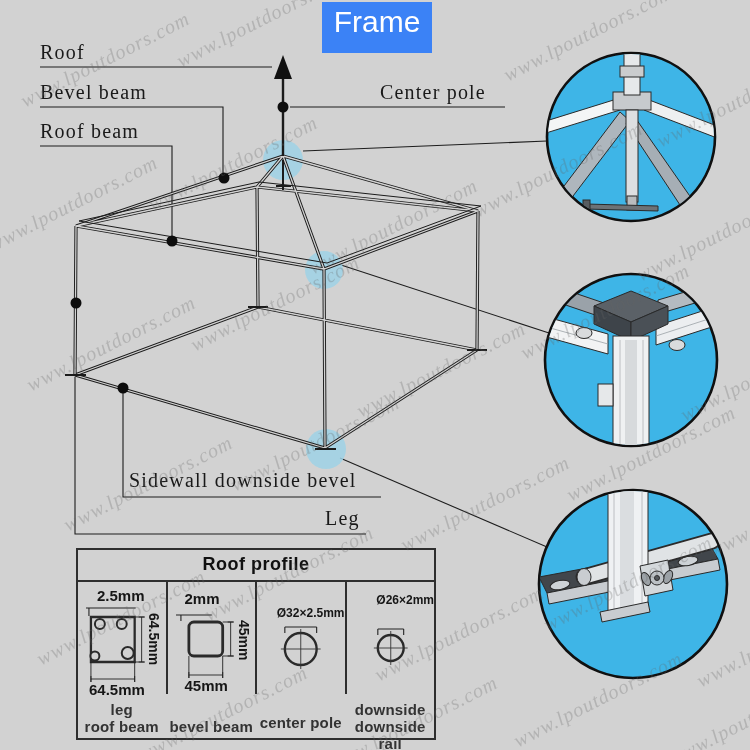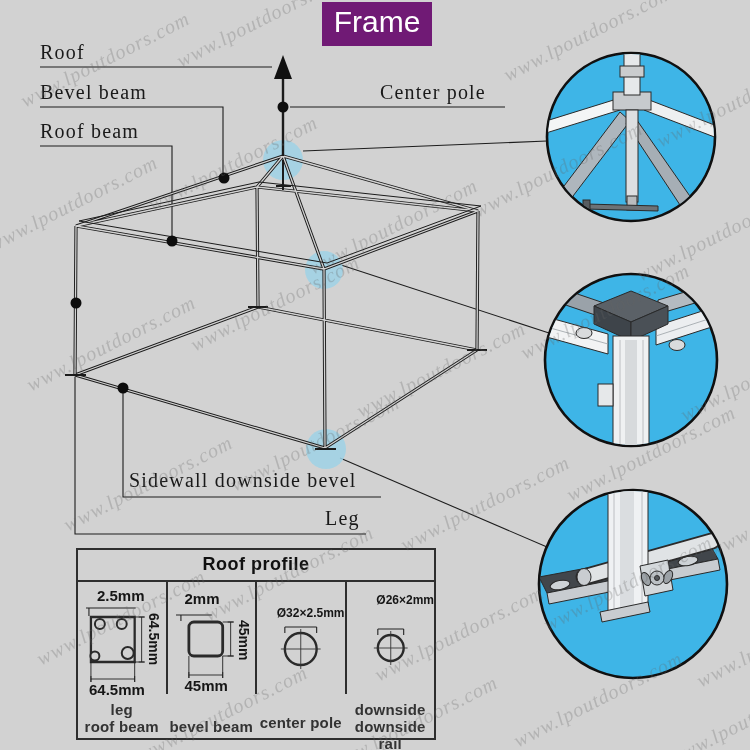--- a/index.html
+++ b/index.html
@@ -1,19 +1,19 @@
 <!DOCTYPE html>
 <html><head>
 <meta charset="utf-8">
 <style>
   html,body{margin:0;padding:0}
   body{width:750px;height:750px;background:#d2d2d2;font-family:"Liberation Sans",sans-serif}
   .stage{position:relative;width:750px;height:750px;background:#d2d2d2;overflow:hidden}
   #drawing{position:absolute;left:0;top:0;z-index:5}
-  .title{position:absolute;left:322px;top:2px;width:110px;height:44px;background:#701a75;color:#fff;
+  .title{position:absolute;left:322px;top:2px;width:110px;height:51px;background:#3b82f6;color:#fff;
          font-size:30px;line-height:40px;text-align:center;z-index:30;font-family:"Liberation Sans",sans-serif}
   .lbl{position:absolute;font-family:"Liberation Serif",serif;font-size:20px;color:#191919;
        letter-spacing:1.2px;white-space:nowrap;z-index:20}
   .wmlayer{position:absolute;inset:0;z-index:40;pointer-events:none}
   .wm{position:absolute;font:italic 20px "Liberation Serif",serif;color:rgba(100,100,100,.28);
       transform:rotate(-27deg);letter-spacing:1px;white-space:nowrap}
   .ptable{position:absolute;left:76px;top:548px;width:360px;height:192px;border:2px solid #2e2e2e;
           box-sizing:border-box;z-index:10}
   .phead{height:30px;line-height:29px;border-bottom:2px solid #2e2e2e;text-align:center;
          font-weight:bold;font-size:18px;color:#101010;letter-spacing:.5px}

